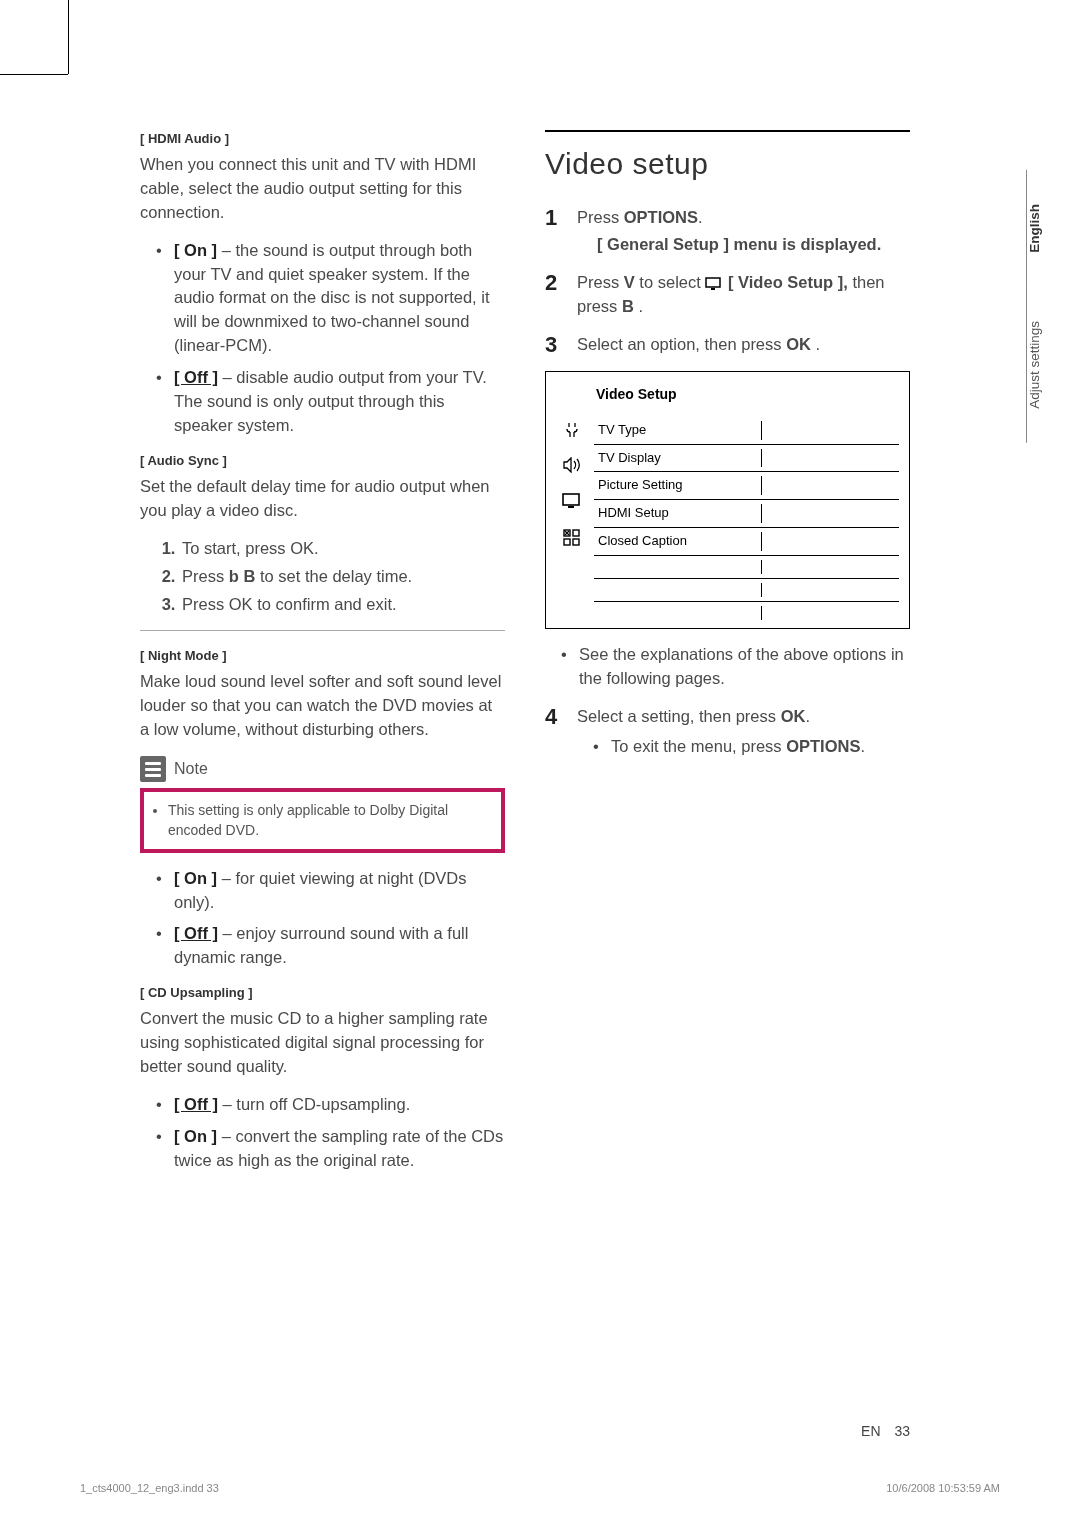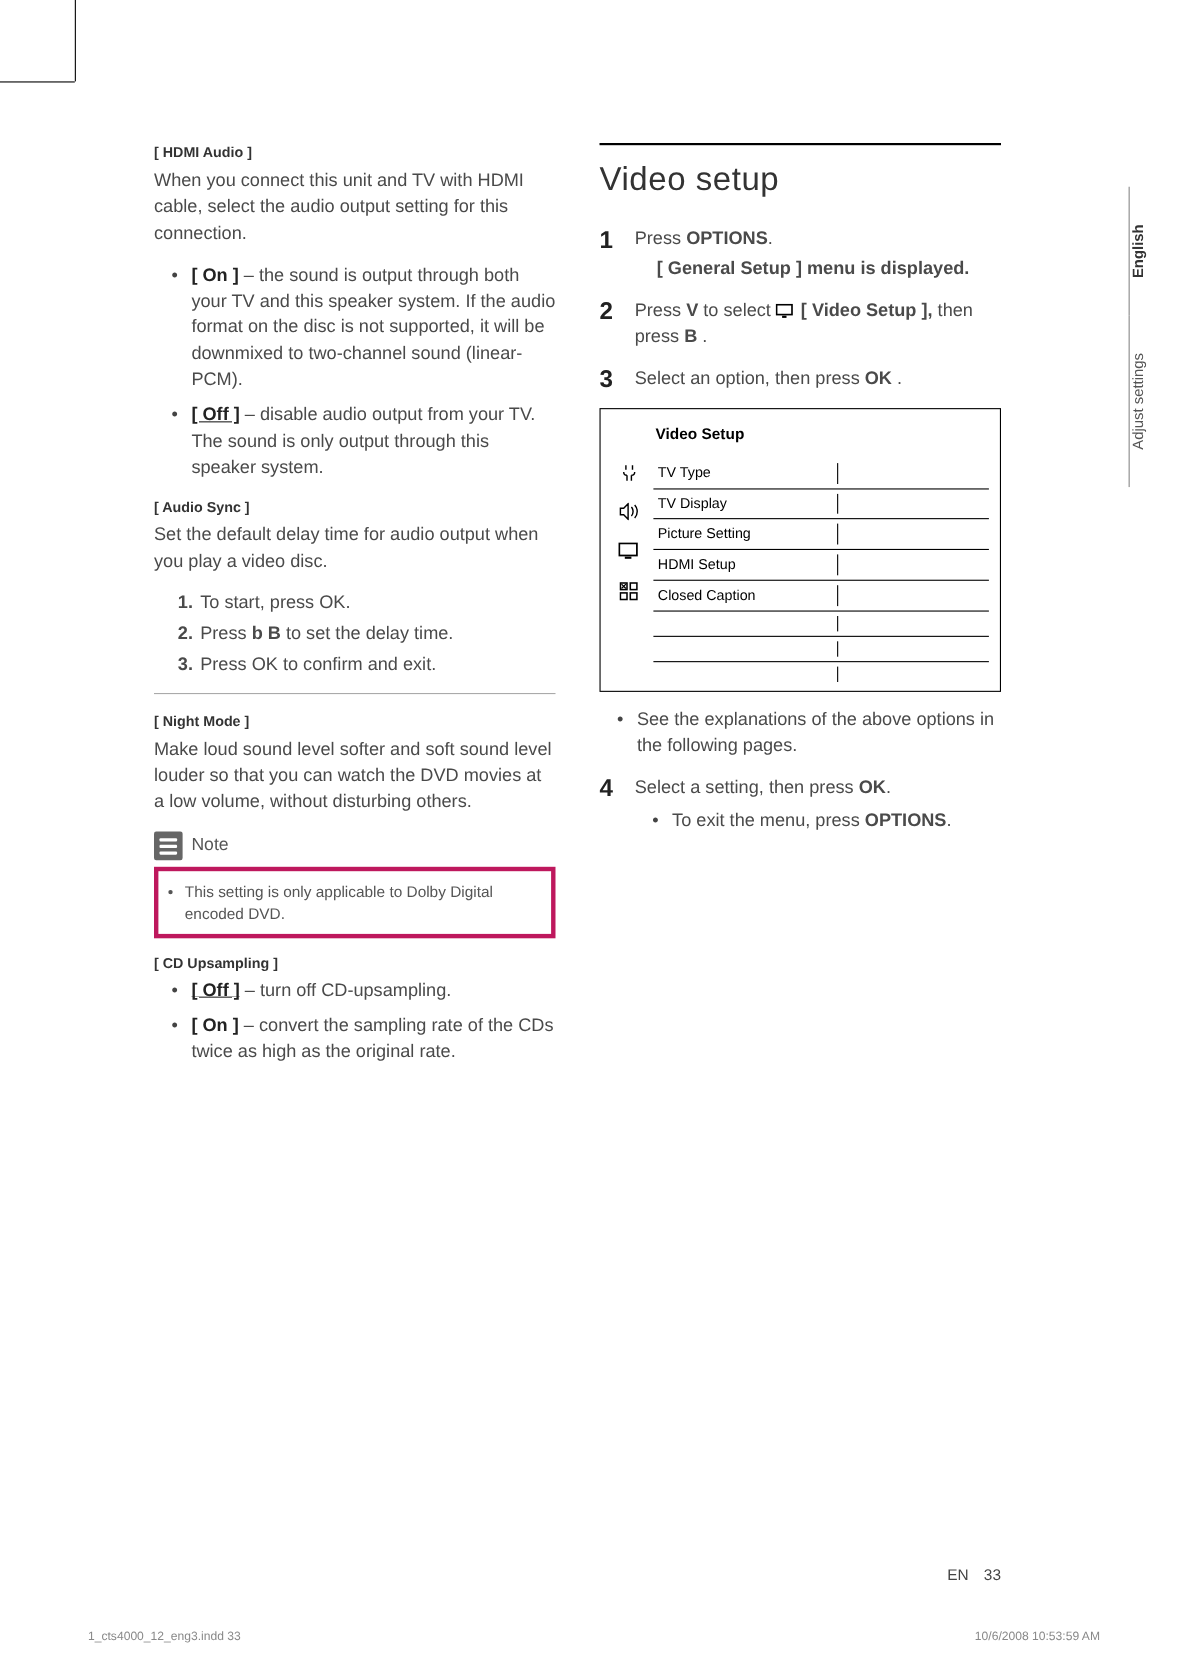--- a/index.html
+++ b/index.html
@@ -280,21 +280,21 @@
 
 <div class="page-content">
 
   <div class="col col-left">
 
     <div>
       <div class="sec-heading">[ HDMI Audio ]</div>
       <div class="para">When you connect this unit and TV with HDMI cable, select the audio output setting for this connection.</div>
       <ul class="bullets">
         <li>
-          <span class="opt-label">[ On ]</span><span> – the sound is output through both your TV and this speaker system. If the audio format on the disc is not supported, it will be downmixed to two-channel sound (linear-PCM).</span>
+          <span class="opt-label">[ On ]</span><span> – the sound is output through both your TV and quiet speaker system. If the audio format on the disc is not supported, it will be downmixed to two-channel sound (linear-PCM).</span>
         </li>
         <li>
           <span class="opt-label underline">[ Off ]</span><span> – disable audio output from your TV. The sound is only output through this speaker system.</span>
         </li>
       </ul>
     </div>
 
     <div>
       <div class="sec-heading">[ Audio Sync ]</div>
       <div class="para">Set the default delay time for audio output when you play a video disc.</div>
@@ -320,24 +320,33 @@
             <span></span>
           </div>
         <div class="note-label">Note</div>
       </div>
       <div class="note-box">
         <ul>
             <li>This setting is only applicable to Dolby Digital encoded DVD.</li>
           </ul>
       </div>
 
+      <ul class="bullets">
+        <li>
+          <span class="opt-label">[ On ]</span><span> – for quiet viewing at night (DVDs only).</span>
+        </li>
+        <li>
+          <span class="opt-label underline">[ Off ]</span><span> – enjoy surround sound with a full dynamic range.</span>
+        </li>
+      </ul>
     </div>
 
     <div>
       <div class="sec-heading">[ CD Upsampling ]</div>
+      <div class="para">Convert the music CD to a higher sampling rate using sophisticated digital signal processing for better sound quality.</div>
       <ul class="bullets">
         <li>
           <span class="opt-label underline">[ Off ]</span><span> – turn off CD-upsampling.</span>
         </li>
         <li>
           <span class="opt-label">[ On ]</span><span> – convert the sampling rate of the CDs twice as high as the original rate.</span>
         </li>
       </ul>
     </div>
 

